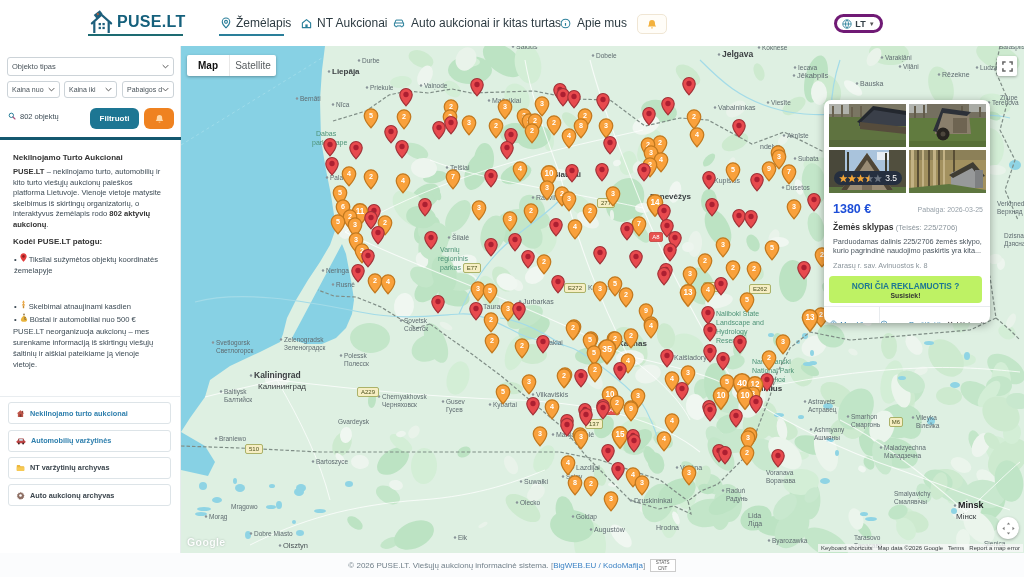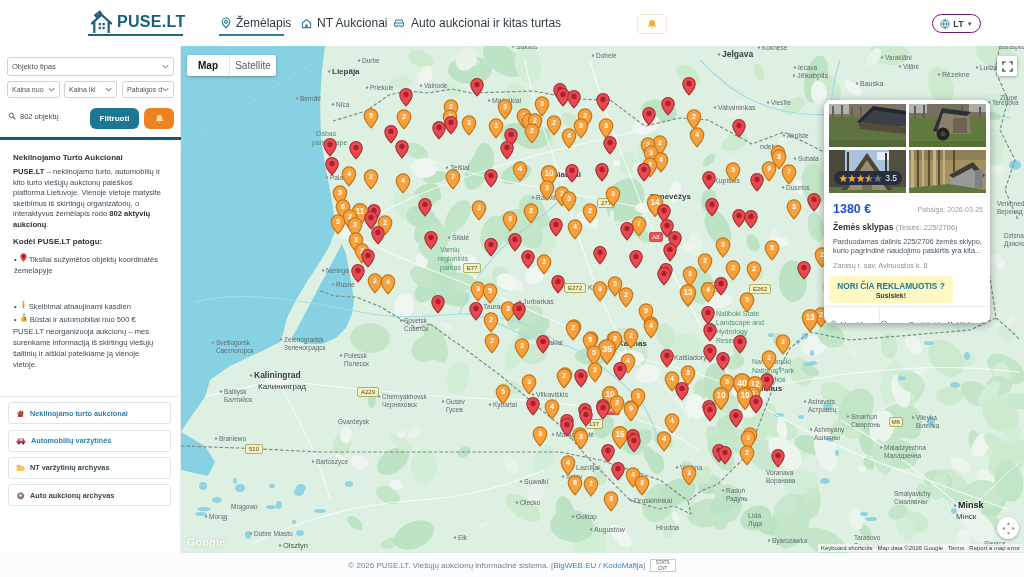--- a/index.html
+++ b/index.html
@@ -1293,27 +1293,34 @@
         <rect x="9.5" y="14" width="5" height="7" fill="#2a7f9a" stroke="none"></rect>
       </svg>
     <span style="margin-left:5px">NT Aukcionai</span>
   </div>
   <div class="nav" style="left:393px">
     <svg width="12" height="10" viewBox="0 0 28 24" fill="none" stroke="#2a7f9a" stroke-width="2.4">
         <path d="M4,12 L6.5,5 H21.5 L24,12 M3,12 H25 V19 H22 V21 H19 V19 H9 V21 H6 V19 H3 Z" stroke-linejoin="round"></path>
       </svg>
     <span style="margin-left:6px">Auto aukcionai ir kitas turtas</span>
   </div>
+  <div class="nav" style="left:560px">
+    <svg width="11" height="11" viewBox="0 0 24 24" fill="none" stroke="#2a7f9a" stroke-width="2.2">
+        <circle cx="12" cy="12" r="9.5"></circle>
+        <path d="M12,11 V17 M12,7 V7.4" stroke-width="2.6"></path>
+      </svg>
+    <span style="margin-left:6px">Apie mus</span>
+  </div>
   <div style="position:absolute;left:637px;top:14px;width:30px;height:20px;border:1px solid #f0e6d4;border-radius:5px;background:#fffdf8;display:flex;align-items:center;justify-content:center">
       <svg width="10" height="11" viewBox="0 0 24 26">
         <path d="M12,2 a7,7 0 0 1 7,7 c0,6 2,8 3,9 H2 c1,-1 3,-3 3,-9 a7,7 0 0 1 7,-7 Z" fill="#f3b13c"></path>
         <path d="M9.5,20 a2.5,2.5 0 0 0 5,0 Z" fill="#f3b13c"></path>
       </svg>
     </div>
-  <div style="position:absolute;left:932px;top:14px;width:49px;height:19px;border:1px solid #701a75;border-radius:10px;display:flex;align-items:center;justify-content:center;font-size:9px;font-weight:bold;color:#343f46">
+  <div style="position:absolute;left:834px;top:14px;width:49px;height:19px;border:3px solid #701a75;border-radius:10px;display:flex;align-items:center;justify-content:center;font-size:9px;font-weight:bold;color:#343f46">
     <svg width="10" height="10" viewBox="0 0 24 24" fill="none" stroke="#2a7f9a" stroke-width="2">
         <circle cx="12" cy="12" r="10"></circle>
         <path d="M2,12 H22 M12,2 a15,15 0 0 1 0,20 M12,2 a15,15 0 0 0 0,20"></path>
       </svg>
     <span style="margin:0 3px">LT</span>
       <span style="font-size:6px;color:#555">▼</span>
   </div>
 </div>
 
 <div class="sb">
@@ -1483,21 +1490,21 @@
         </g>
         <use href="#st" x="40" fill="#6b7480"></use>
       </svg>
       <span style="margin-left:3px;font-size:8.5px">3.5</span>
     </div>
   <div style="position:absolute;left:9px;top:102px;font-size:12.5px;font-weight:bold;color:#1d4ed8">1380 €</div>
   <div style="position:absolute;right:7px;top:106px;font-size:7px;color:#97a1a9">Pabaiga: 2026-03-25</div>
   <div style="position:absolute;left:9px;top:122px;font-size:8.5px;color:#333"><b>Žemės sklypas</b> <span style="color:#8b959c;font-size:7.5px">(Teisės: 225/2706)</span></div>
   <div style="position:absolute;left:9px;top:137px;width:150px;font-size:7.3px;color:#4a555e;line-height:9px">Parduodamas dalinis 225/2706 žemės sklypo, kurio pagrindinė naudojimo paskirtis yra kita...</div>
   <div style="position:absolute;left:9px;top:161px;font-size:7.3px;color:#8b959c">Zarasų r. sav. Avinuostos k. 8</div>
-  <div style="position:absolute;left:5px;top:176px;width:124px;height:27px;background:#fef9c3;border-radius:4px;text-align:center">
+  <div style="position:absolute;left:5px;top:176px;width:153px;height:27px;background:#bef264;border-radius:4px;text-align:center">
     <div style="font-size:8.3px;font-weight:bold;color:#1d7693;margin-top:5px">NORI ČIA REKLAMUOTIS ?</div>
     <div style="font-size:6.8px;font-weight:bold;color:#333;margin-top:1px">Susisiek!</div>
   </div>
   <div class="popbtns">
     <div style="flex:1.12;display:flex;align-items:center;justify-content:center;color:#2e7fad;font-weight:normal">
         <svg width="7" height="9" viewBox="0 0 24 28" fill="none" stroke="#2e7fad" stroke-width="2.6">
           <path d="M12,2 C7,2 3,6 3,11 c0,7 9,14.5 9,14.5 s9,-7.5 9,-14.5 C21,6 17,2 12,2 Z"></path>
           <circle cx="12" cy="11" r="3.4"></circle>
         </svg>
         <span style="margin-left:3px">Map View</span>

